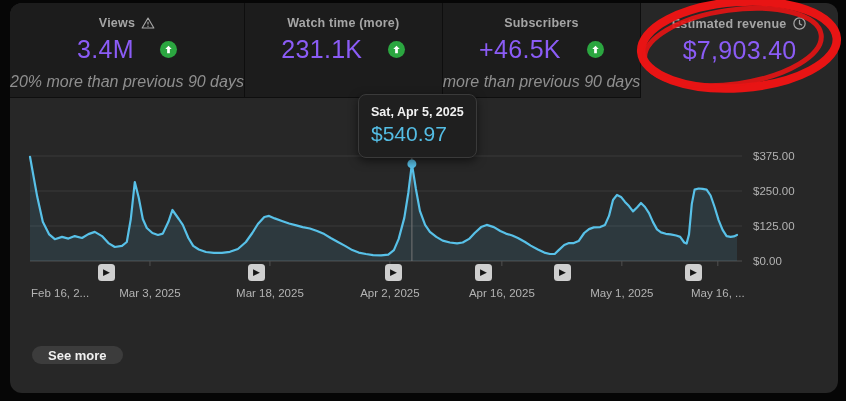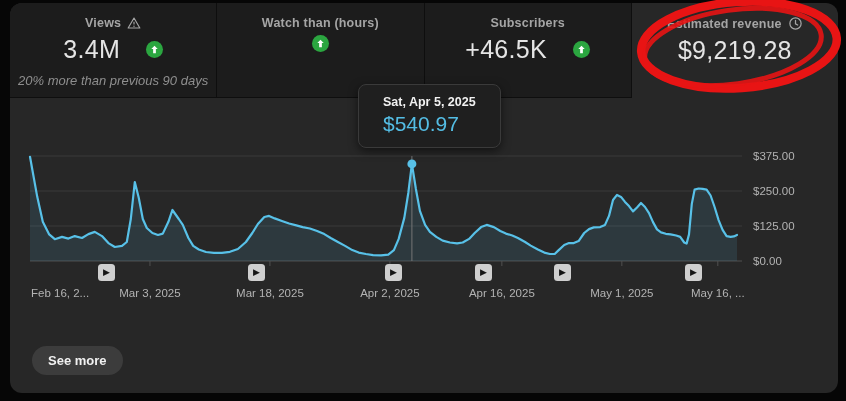--- a/index.html
+++ b/index.html
@@ -3,31 +3,31 @@
 <meta charset="utf-8">
 <style>
   html,body{margin:0;padding:0;background:#000;}
   body{width:846px;height:401px;overflow:hidden;font-family:"Liberation Sans",sans-serif;}
   .page{position:relative;width:846px;height:401px;background:#060606;}
   .panel{position:absolute;left:10px;top:3px;width:828px;height:390px;background:#272727;border-radius:12px;overflow:hidden;z-index:1;}
   .cards{display:flex;height:95px;}
   .card{flex:1;display:flex;flex-direction:column;align-items:center;padding-top:13px;box-sizing:border-box;cursor:pointer;}
   .card.dim{background:#1c1c1c;border-bottom:1px solid #0e0e0e;border-right:1px solid #0e0e0e;}
   .card-title{display:flex;align-items:center;gap:6px;color:#a5a5a5;font-size:12.5px;font-weight:700;letter-spacing:.2px;}
-  .card-value{margin-top:5px;display:flex;align-items:center;gap:26px;color:#e5e5e5;font-size:25px;letter-spacing:.3px;justify-content:space-between;}
+  .card-value{margin-top:5px;display:flex;align-items:center;gap:26px;color:#8b5cf6;font-size:25px;letter-spacing:.3px;justify-content:space-between;}
   .badge{width:17px;height:17px;border-radius:50%;background:#2ba640;display:flex;align-items:center;justify-content:center;flex:none;}
-  .card-sub{margin-top:9px;font-size:13px;font-style:italic;color:#8f8f8f;white-space:nowrap;}
-  .tooltip{position:absolute;left:358px;top:84px;background:#1f1f1f;border:1px solid #3a3a3a;border-radius:8px;padding:10px 24px 11px;z-index:30;box-shadow:0 3px 10px rgba(0,0,0,.55);}
+  .card-sub{margin-top:9px;font-size:16px;font-style:italic;color:#8f8f8f;white-space:nowrap;}
+  .tooltip{position:absolute;left:358px;top:94px;background:#1f1f1f;border:1px solid #3a3a3a;border-radius:8px;padding:10px 12px 11px;z-index:30;box-shadow:0 3px 10px rgba(0,0,0,.55);}
   .tooltip-date{color:#f1f1f1;font-size:12.5px;font-weight:700;white-space:nowrap;}
   .tooltip-value{margin-top:3px;color:#54bde4;font-size:21px;}
   svg.chart{position:absolute;left:0;top:0;width:846px;height:401px;z-index:10;}
   svg.chart text{font-family:"Liberation Sans",sans-serif;font-size:11.5px;fill:#b3b3b3;}
   .markers{position:absolute;left:0;top:0;width:846px;height:401px;z-index:20;pointer-events:none;}
   .marker{position:absolute;width:17px;height:17px;background:#cfcfcf;border-radius:3.5px;display:flex;align-items:center;justify-content:center;pointer-events:auto;cursor:pointer;font-size:9px;color:#141414;line-height:1;}
-  .see-more{position:absolute;left:32px;top:346px;min-width:80px;height:29px;border-radius:16px;background:#3c3c3c;color:#f1f1f1;font-size:13px;font-weight:700;display:flex;align-items:center;justify-content:center;cursor:pointer;z-index:20;border:none;padding:0 16px;box-sizing:border-box;font-family:"Liberation Sans",sans-serif;}
+  .see-more{position:absolute;left:32px;top:346px;min-width:80px;height:18px;border-radius:16px;background:#3c3c3c;color:#f1f1f1;font-size:13px;font-weight:700;display:flex;align-items:center;justify-content:center;cursor:pointer;z-index:20;border:none;padding:0 16px;box-sizing:border-box;font-family:"Liberation Sans",sans-serif;}
   .annotation{position:absolute;left:0;top:0;width:846px;height:401px;z-index:40;pointer-events:none;}
 </style>
 </head>
 <body>
 
 <div class="page">
 
   <div class="panel">
     <div class="cards">
 
@@ -46,55 +46,57 @@
               <svg width="11" height="11" viewBox="0 0 24 24">
                 <path d="M12 4 5 11h4v9h6v-9h4z" fill="#fff"></path>
               </svg>
             </span>
         </div>
         <div class="card-sub">20% more than previous 90 days</div>
       </div>
 
       <div class="card dim">
         <div class="card-title">
-          <span>Watch than (hours)</span>
+          <span>Watch time (more)</span>
         </div>
         <div class="card-value">
+          <span>231.1K</span>
           <span class="badge">
               <svg width="11" height="11" viewBox="0 0 24 24">
                 <path d="M12 4 5 11h4v9h6v-9h4z" fill="#fff"></path>
               </svg>
             </span>
         </div>
       </div>
 
       <div class="card dim">
         <div class="card-title">
           <span>Subscribers</span>
         </div>
         <div class="card-value">
           <span>+46.5K</span>
           <span class="badge">
               <svg width="11" height="11" viewBox="0 0 24 24">
                 <path d="M12 4 5 11h4v9h6v-9h4z" fill="#fff"></path>
               </svg>
             </span>
         </div>
+        <div class="card-sub">more than previous 90 days</div>
       </div>
 
       <div class="card selected">
         <div class="card-title">
           <span>Estimated revenue</span>
           <svg width="15" height="15" viewBox="0 0 24 24">
               <circle cx="12" cy="12" r="9" fill="none" stroke="#a5a5a5" stroke-width="2"></circle>
               <path d="M12 7v5.5l3.5 2" fill="none" stroke="#a5a5a5" stroke-width="2" stroke-linecap="round"></path>
             </svg>
         </div>
         <div class="card-value">
-          <span>$9,219.28</span>
+          <span>$7,903.40</span>
         </div>
       </div>
 
     </div>
   </div>
 
   <svg class="chart" id="chart" viewBox="0 0 846 401">
       <line x1="30" x2="742" y1="156" y2="156" stroke="#3a3a3a" stroke-width="1"></line>
       <text x="753" y="160">$375.00</text>
       <line x1="30" x2="742" y1="191" y2="191" stroke="#3a3a3a" stroke-width="1"></line>

